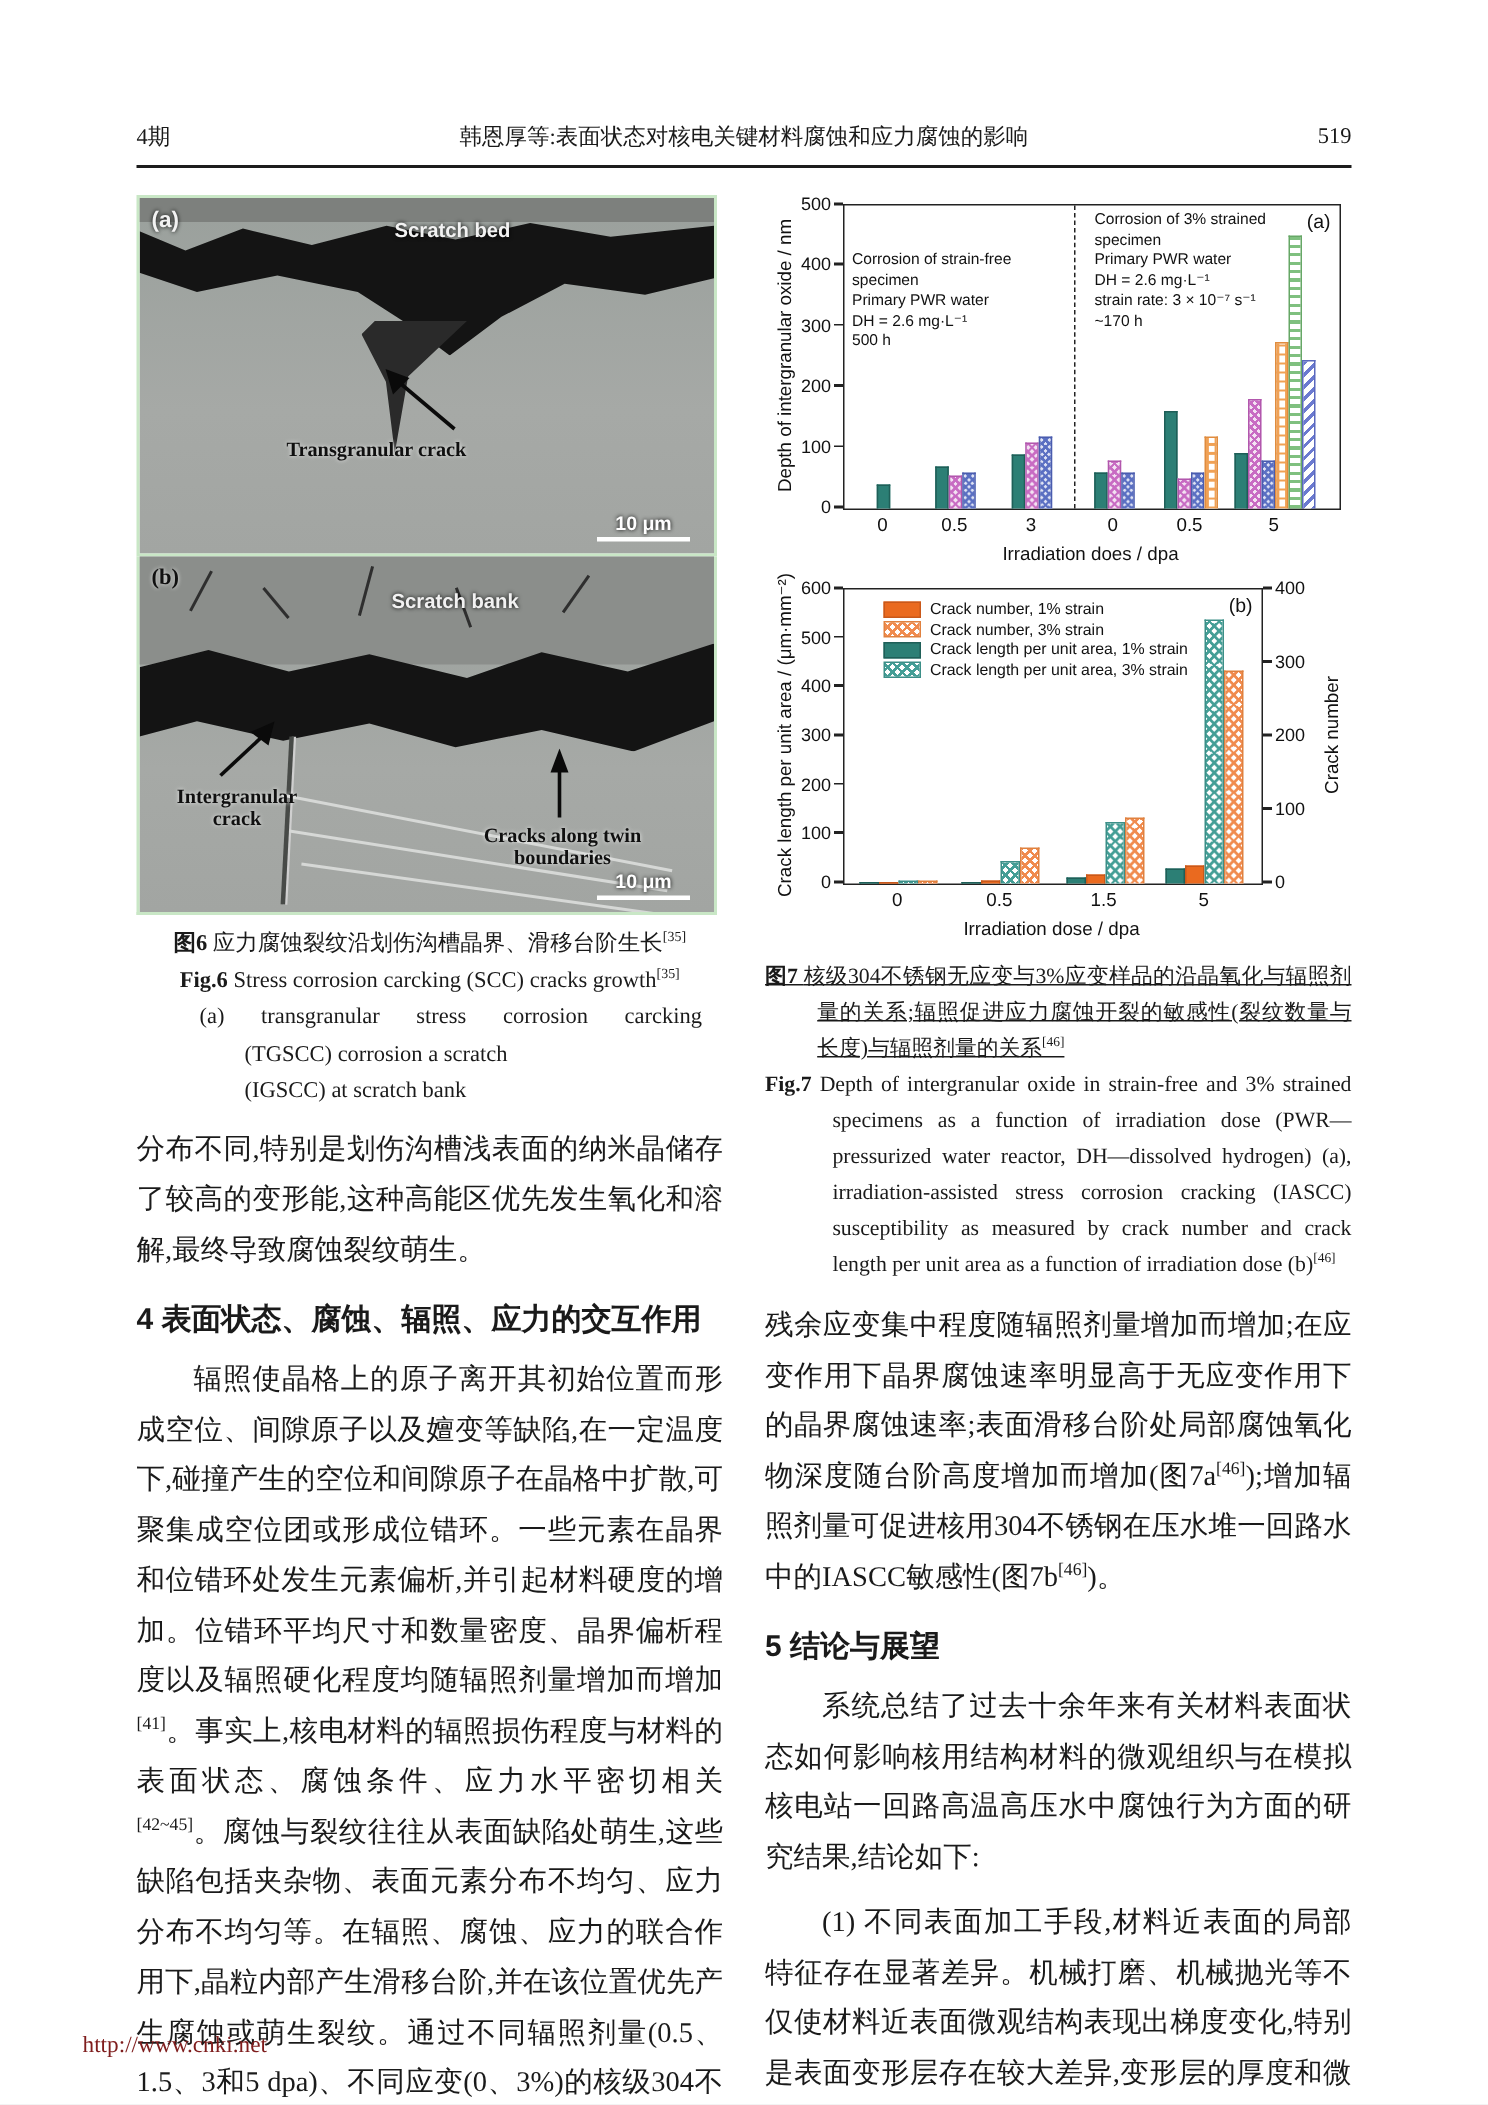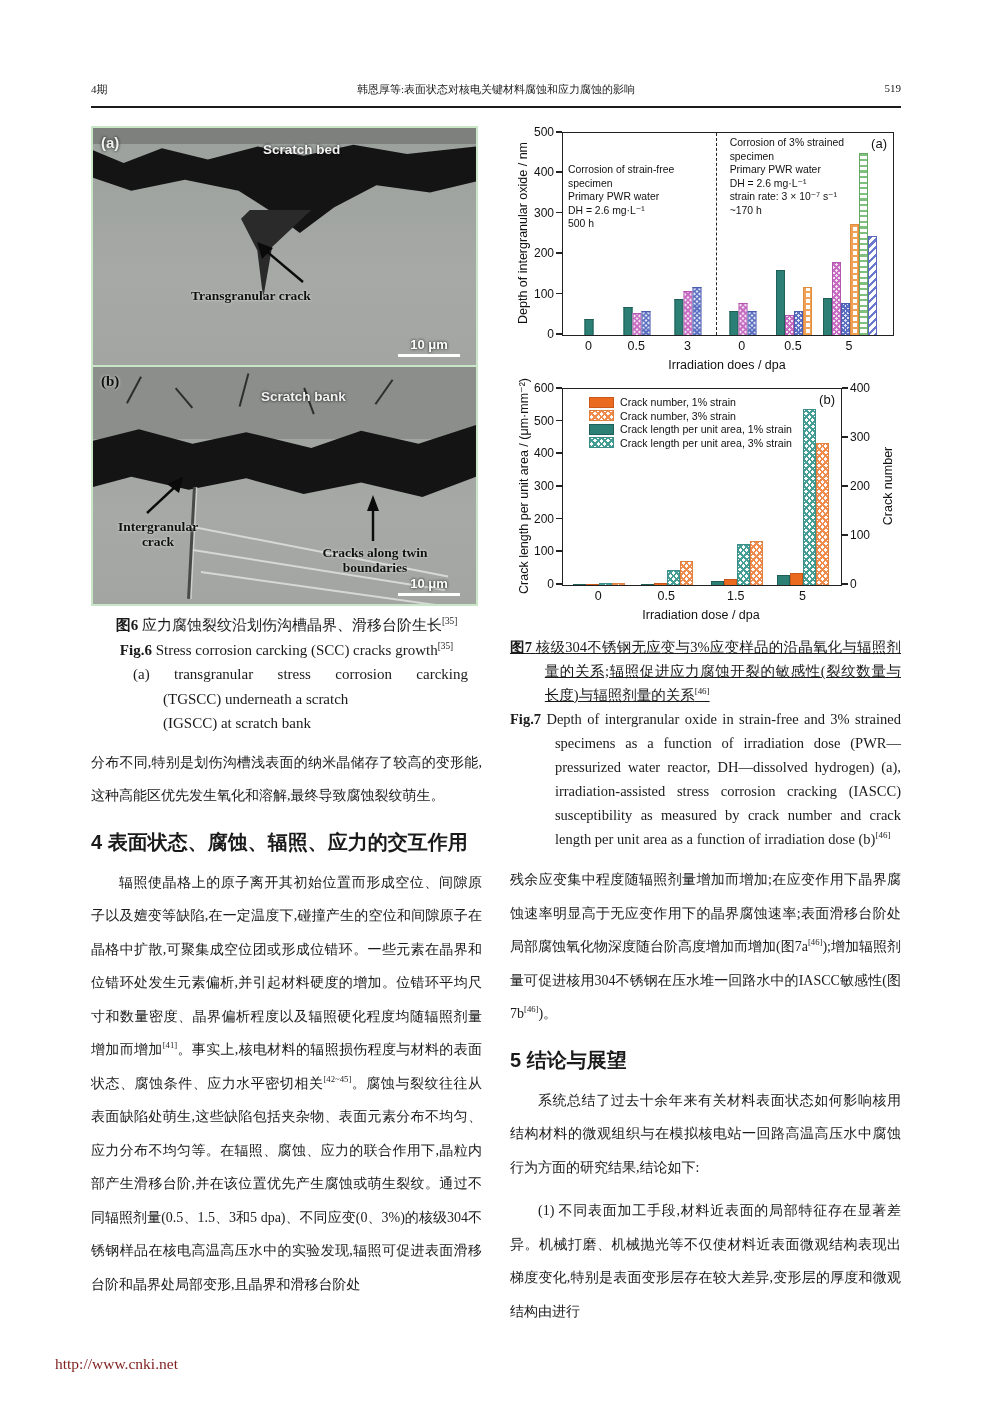--- a/index.html
+++ b/index.html
@@ -1,21 +1,21 @@
 <!DOCTYPE html>
 <html><head>
 <meta charset="utf-8">
 <title>Page 519</title>
 <style>
   html,body{margin:0;padding:0;background:#e9e9e9;}
   .page{position:relative;width:992px;height:1403px;background:#ffffff;margin:0 auto;overflow:hidden;
         font-family:"Liberation Serif","DejaVu Serif",serif;color:#1a1a1a;}
   .content{position:absolute;left:91px;top:82px;width:810px;}
   
-  .header{display:flex;align-items:flex-start;font-size:11px;}
+  .header{display:flex;align-items:center;font-size:15px;}
   .header-title{flex:1;text-align:center;}
   .header-rule{border-bottom:2.2px solid #1c1c1c;margin-top:9px;}
   
   .columns{display:flex;gap:28px;margin-top:18px;}
   .col{width:391px;}
   
   .sem{position:relative;width:383px;height:237px;border:2px solid #c9e7c6;overflow:hidden;
        background:linear-gradient(#9aa09c 0,#a6a9a6 60%,#a2a5a2 100%);
        font-family:"Liberation Sans","DejaVu Sans",sans-serif;}
   .sem + .sem{margin-top:0px;border-top:none;}
@@ -44,21 +44,21 @@
   .fig-caption{margin-top:7px;font-size:15px;line-height:24.5px;}
   .cap-center{text-align:center;}
   .cap-just{text-align:justify;text-align-last:justify;padding:0 14px 0 42px;}
   .cap-ind{padding-left:72px;}
   .fig7cap{font-size:14.5px;line-height:24px;}
   .cap-hang{text-align:justify;}
   .cap-hang.zh{padding-left:2.4em;text-indent:-2.4em;text-decoration:underline;}
   .cap-hang.en{padding-left:3.1em;text-indent:-3.1em;}
   sup{font-size:0.62em;line-height:0;}
   
-  .body-p{margin:10px 0 0;font-size:14px;line-height:33.5px;text-align:justify;}
+  .body-p{margin:10px 0 0;font-size:19px;line-height:33.5px;text-align:justify;}
   .body-p.indent{text-indent:2em;}
   .sec-h{margin:16px 0 8px;font-size:20px;font-weight:bold;
          font-family:"Liberation Sans","DejaVu Sans",sans-serif;}
   
   .chart{position:relative;width:391px;font-family:"Liberation Sans","DejaVu Sans",sans-serif;color:#111;}
   #chartA{height:252px;}
   #chartB{height:246px;margin-top:4px;}
   .plot-box{position:absolute;border:1.6px solid #222;box-sizing:content-box;background:#fff;}
   #plotA{left:52px;top:6px;width:330px;height:202px;}
   #plotB{left:52px;top:6px;width:278px;height:196px;}
@@ -160,21 +160,21 @@
               <span>10 μm</span>
               <div class="scale-line"></div>
             </div>
           </div>
         </div>
 
         <div class="fig-caption">
           <div class="cap-center"><b>图6 </b>应力腐蚀裂纹沿划伤沟槽晶界、滑移台阶生长<sup>[35]</sup></div>
           <div class="cap-center"><b>Fig.6 </b>Stress corrosion carcking (SCC) cracks growth<sup>[35]</sup></div>
           <div class="cap-just">(a) transgranular stress corrosion carcking</div>
-          <div class="cap-ind">(TGSCC) underneath a scratch</div>
+          <div class="cap-ind">(TGSCC) corrosion a scratch</div>
           <div class="cap-ind">(IGSCC) at scratch bank</div>
         </div>
 
         <p class="body-p">分布不同,特别是划伤沟槽浅表面的纳米晶储存了较高的变形能,这种高能区优先发生氧化和溶解,最终导致腐蚀裂纹萌生。</p>
         <h2 class="sec-h">4 表面状态、腐蚀、辐照、应力的交互作用</h2>
         <p class="body-p indent">辐照使晶格上的原子离开其初始位置而形成空位、间隙原子以及嬗变等缺陷,在一定温度下,碰撞产生的空位和间隙原子在晶格中扩散,可聚集成空位团或形成位错环。一些元素在晶界和位错环处发生元素偏析,并引起材料硬度的增加。位错环平均尺寸和数量密度、晶界偏析程度以及辐照硬化程度均随辐照剂量增加而增加<sup>[41]</sup>。事实上,核电材料的辐照损伤程度与材料的表面状态、腐蚀条件、应力水平密切相关<sup>[42~45]</sup>。腐蚀与裂纹往往从表面缺陷处萌生,这些缺陷包括夹杂物、表面元素分布不均匀、应力分布不均匀等。在辐照、腐蚀、应力的联合作用下,晶粒内部产生滑移台阶,并在该位置优先产生腐蚀或萌生裂纹。通过不同辐照剂量(0.5、1.5、3和5 dpa)、不同应变(0、3%)的核级304不锈钢样品在核电高温高压水中的实验发现,辐照可促进表面滑移台阶和晶界处局部变形,且晶界和滑移台阶处</p>
       </div>
 
       <div class="col">
         <div class="chart" id="chartA">

